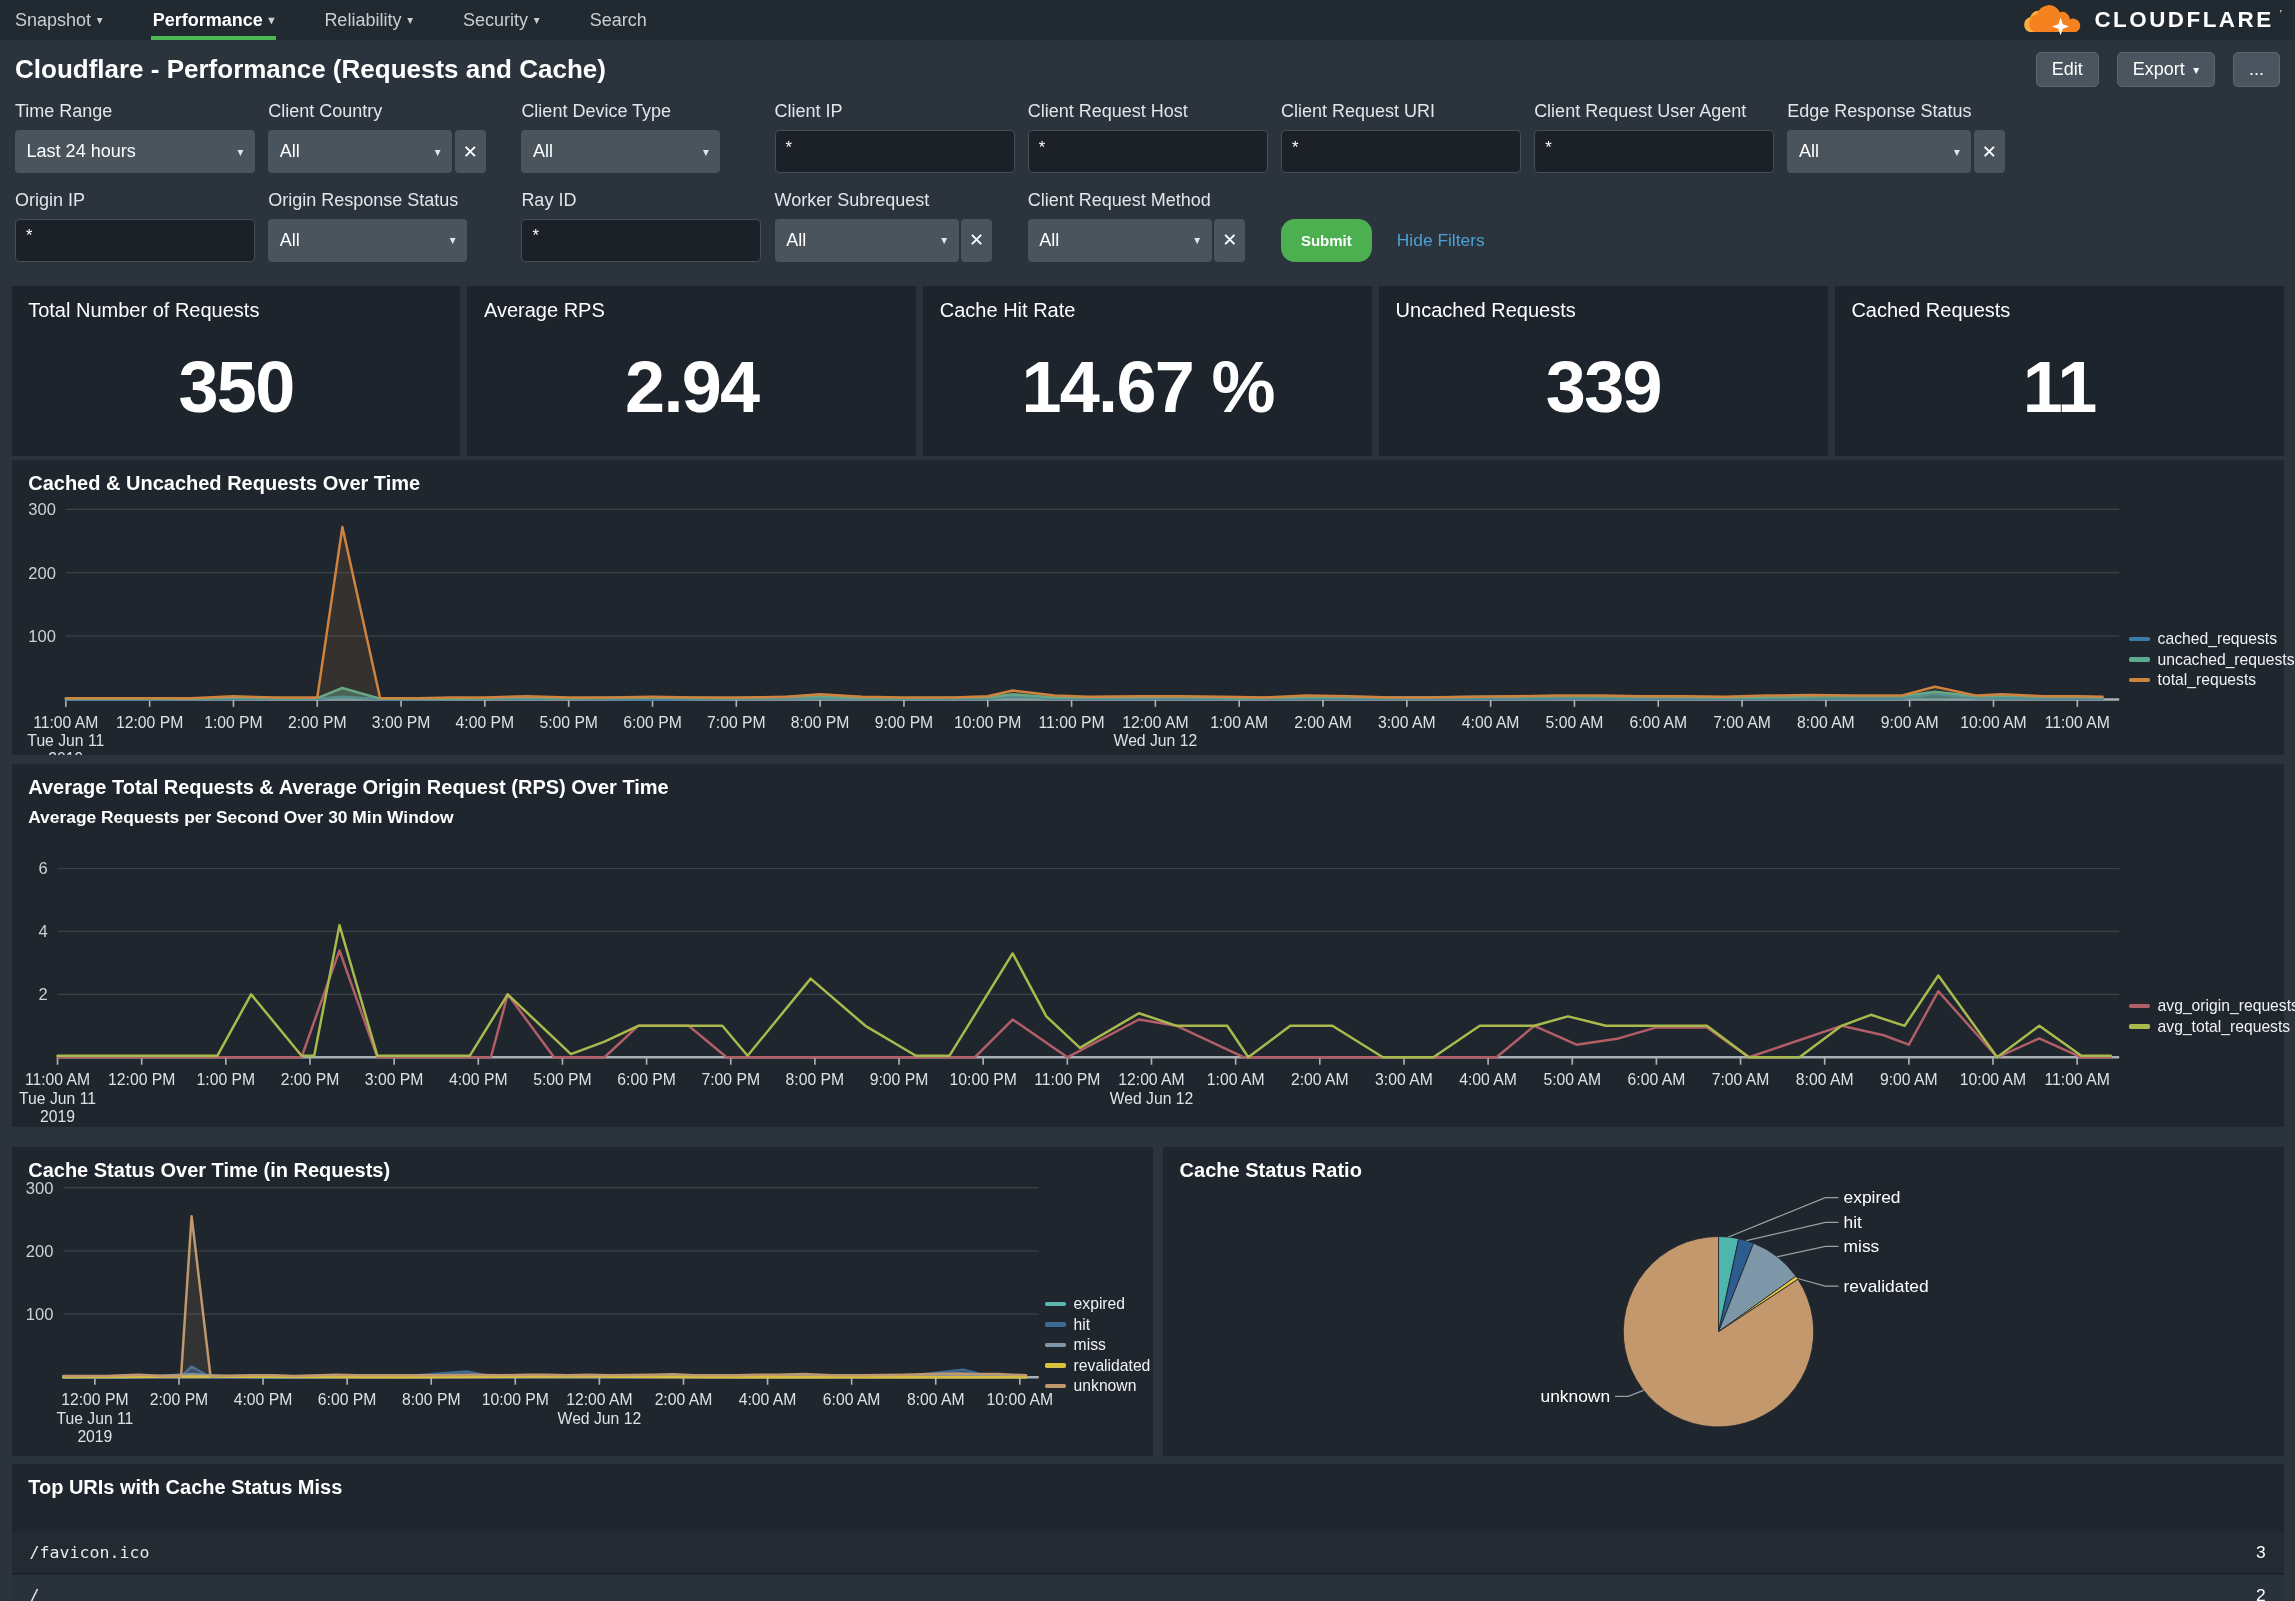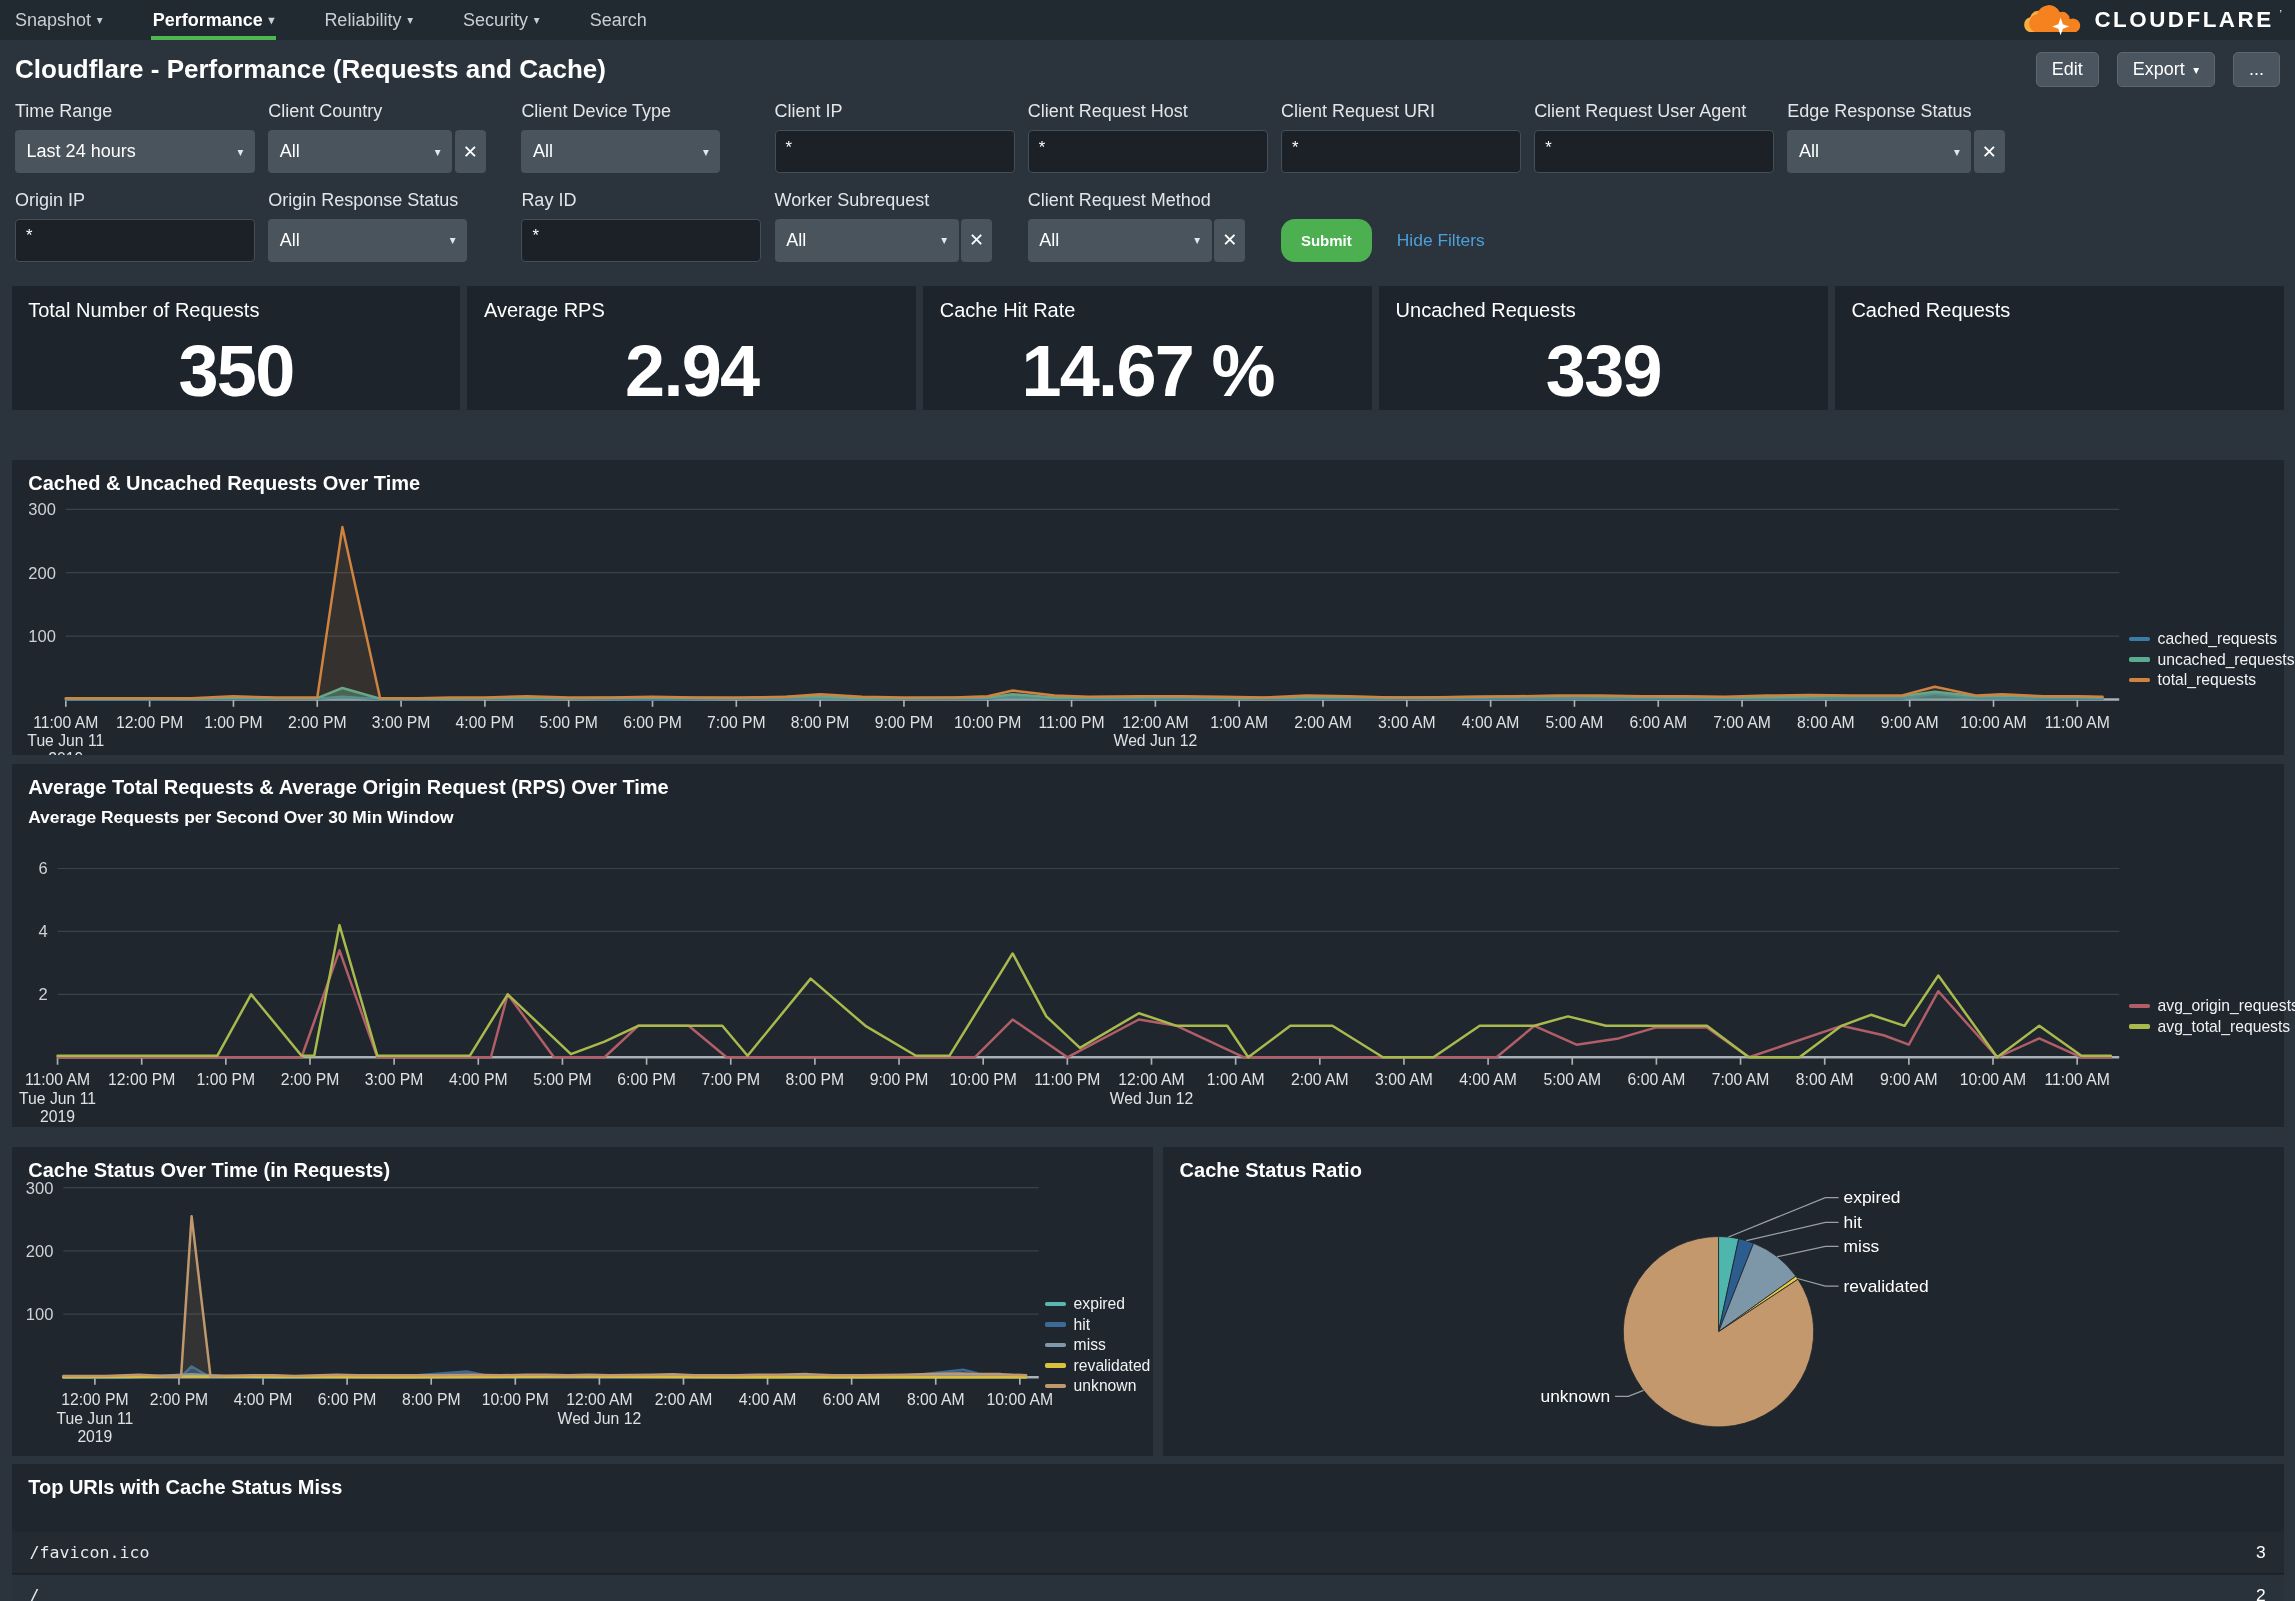--- a/index.html
+++ b/index.html
@@ -36,21 +36,21 @@
   .select .caret{font-size:11.6px;color:#e4e8ea;margin-left:8.3px;}
   .sel-full{width:240px;}
   .sel-mid{width:199px;}
   .sel-clr{width:184px;}
   .clear-btn{width:31px;height:43px;margin-left:2.5px;background:#49545d;border:none;border-radius:4.1px;color:#fff;font-size:18px;display:flex;align-items:center;justify-content:center;cursor:pointer;}
   .ftext{width:240px;height:43px;box-sizing:border-box;background:#1b2127;border:0.8px solid #454f58;border-radius:4.1px;color:#fff;font-size:16.6px;font-family:inherit;padding:6.6px 10px;resize:none;outline:none;overflow:hidden;}
   .actions-cell{grid-column:6/8;display:flex;align-items:flex-start;padding-top:29px;gap:25px;}
   .submit-btn{background:#4cb050;border:none;border-radius:14px;color:#fff;font-size:15px;font-weight:bold;height:43px;padding:0 20px;cursor:pointer;font-family:inherit;}
   .hide-filters{color:#4ba0d8;font-size:17.4px;text-decoration:none;align-self:center;cursor:pointer;}
   
-  .metrics{position:absolute;left:11.6px;top:286px;width:2272px;height:124px;display:flex;gap:7px;justify-content:space-between;}
+  .metrics{position:absolute;left:11.6px;top:286px;width:2272px;height:170px;display:flex;gap:7px;justify-content:space-between;}
   .mcard{flex:1;background:#1d242b;display:flex;flex-direction:column;padding:13.2px 16.6px;box-sizing:border-box;}
   .mlabel{font-size:20px;color:#fff;}
   .mvalue{flex:1;display:flex;align-items:center;justify-content:center;font-size:72px;font-weight:bold;color:#fff;letter-spacing:-1.7px;padding-top:8.3px;}
   
   .panel{position:absolute;background:#20262d;box-sizing:border-box;}
   .panel h2{margin:0;position:absolute;left:16.6px;top:11.6px;font-size:20px;font-weight:bold;color:#fff;z-index:2;}
   .panel .subtitle{position:absolute;left:16.6px;top:43px;font-size:17.4px;font-weight:bold;color:#fff;z-index:2;}
   .panel svg{position:absolute;left:0;top:0;}
   #panel-c0{left:11.6px;top:460px;width:2272px;height:295px;}
   #panel-c1{left:11.6px;top:764px;width:2272px;height:363px;}
@@ -254,20 +254,21 @@
     <div class="mcard">
       <div class="mlabel">Cache Hit Rate</div>
       <div class="mvalue">14.67 %</div>
     </div>
     <div class="mcard">
       <div class="mlabel">Uncached Requests</div>
       <div class="mvalue">339</div>
     </div>
     <div class="mcard">
       <div class="mlabel">Cached Requests</div>
+      <div class="mvalue">11</div>
     </div>
   </section>
 
   <section class="panel" id="panel-c0">
     <h2>Cached &amp; Uncached Requests Over Time</h2>
     <svg id="svg-c0" viewBox="0 0 2744 356" width="2272" height="295">
         <line x1="65" y1="212.5" x2="2545" y2="212.5" stroke="#39434a" stroke-width="1.5"></line>
         <text x="53" y="219.5" fill="#ccd2d6" font-size="20" text-anchor="end">100</text>
         <line x1="65" y1="136" x2="2545" y2="136" stroke="#39434a" stroke-width="1.5"></line>
         <text x="53" y="143" fill="#ccd2d6" font-size="20" text-anchor="end">200</text>

